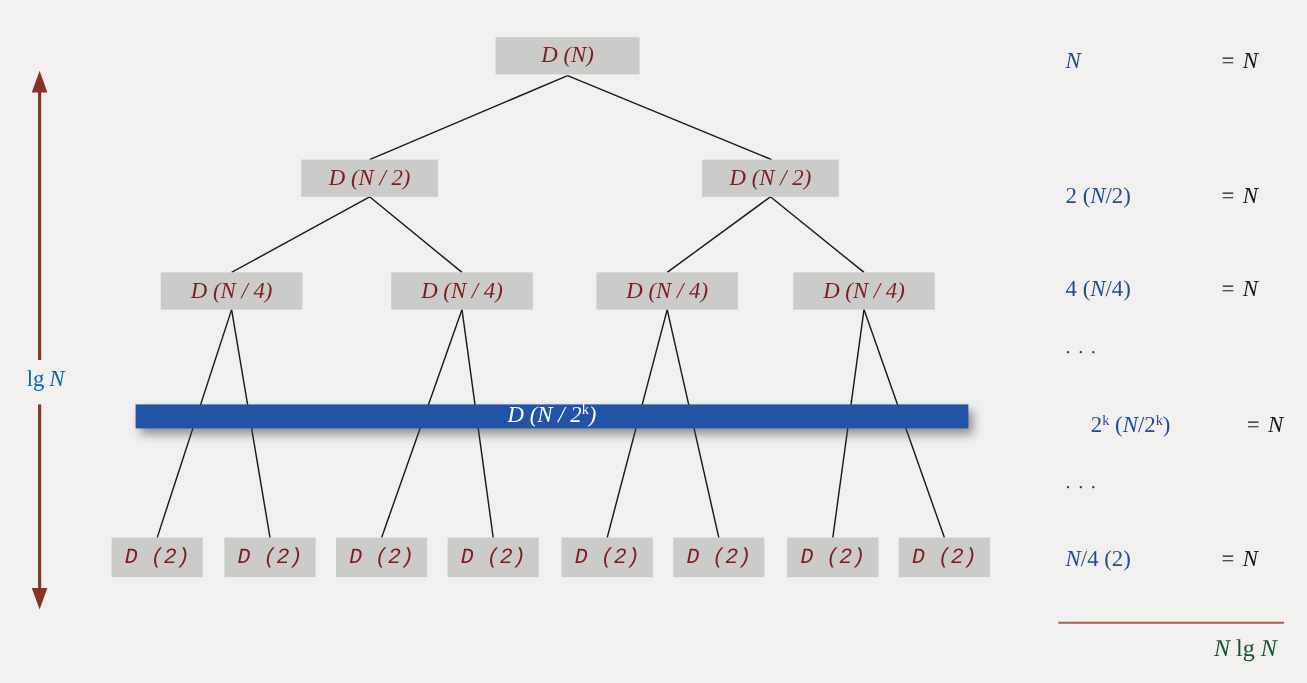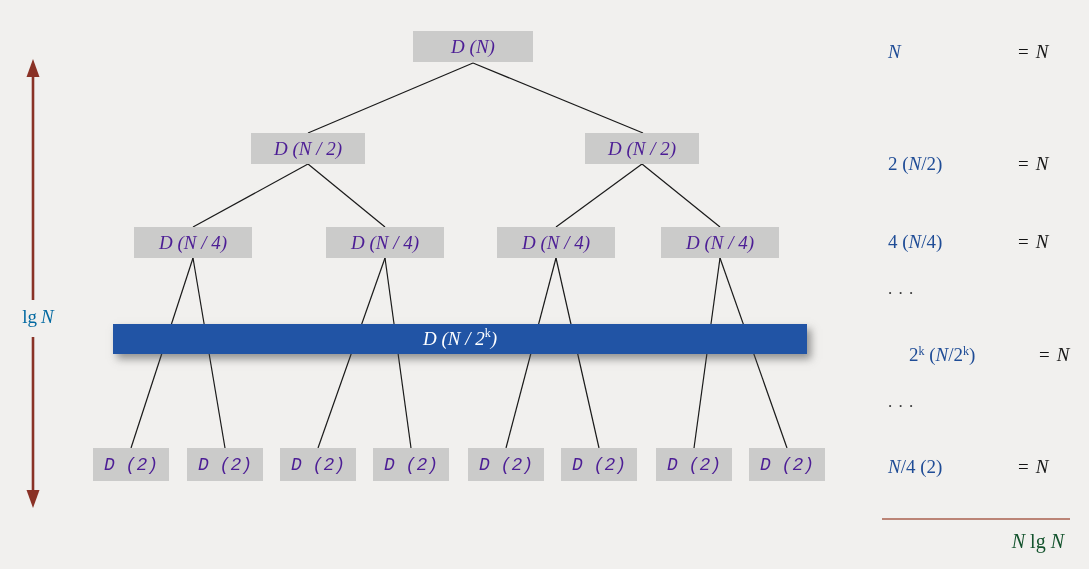--- a/index.html
+++ b/index.html
@@ -3,27 +3,27 @@
 <meta charset="utf-8">
 <style>
   html,body { margin:0; padding:0; background:#f1f0ee; }
   .stage {
     position:relative; width:1089px; height:569px;
     background:#f1f0ee; overflow:hidden;
     font-family:"Liberation Serif", serif;
   }
   svg.lines { position:absolute; left:0; top:0; }
   .node {
-    position:absolute; background:#cbcbca; color:#4c1d95;
+    position:absolute; background:#cbcbca; color:#7f1d1d;
     display:flex; align-items:center; justify-content:center;
     font-style:italic; font-size:19px; white-space:nowrap;
   }
   .leaf { font-size:18px;font-family:Liberation Mono, monospace; }
   .bar {
-    position:absolute; left:113px; top:324px; width:694px; height:30px;
+    position:absolute; left:113px; top:337px; width:694px; height:20px;
     background:#2154a5; color:#ffffff;
     box-shadow:4px 5px 8px rgba(70,70,70,0.55);
     display:flex; align-items:center; justify-content:center;
     font-style:italic; font-size:19px; white-space:nowrap;
   }
   .sup { font-size:12px; position:relative; top:-6px; font-style:normal; }
   .it { font-style:italic; }
   .up { font-style:normal; }
   .rc-row {
     position:absolute; left:888px; width:196px; height:26px; line-height:26px;

